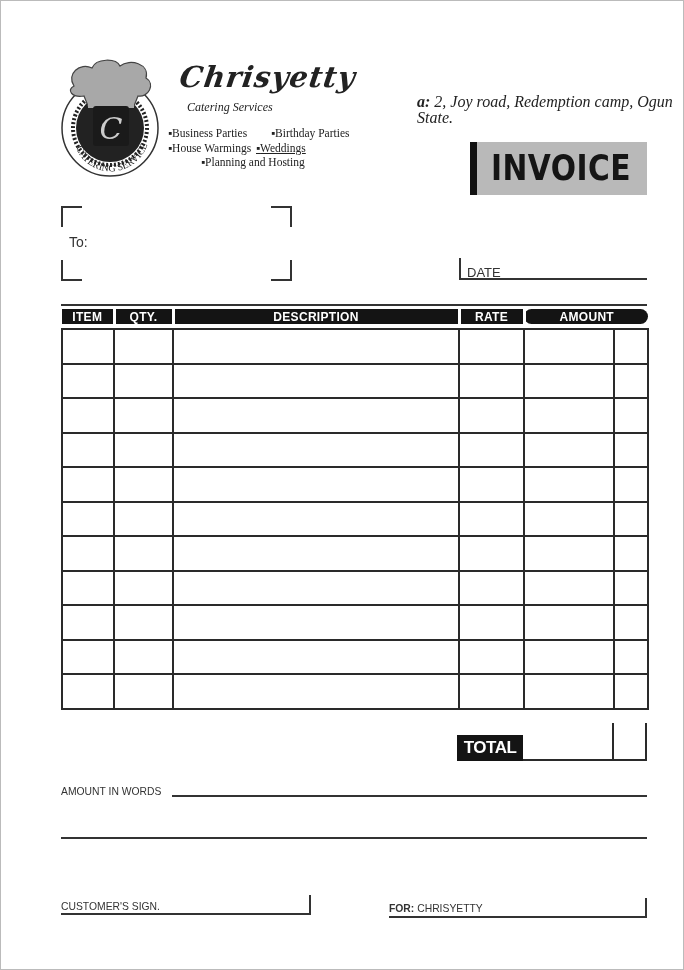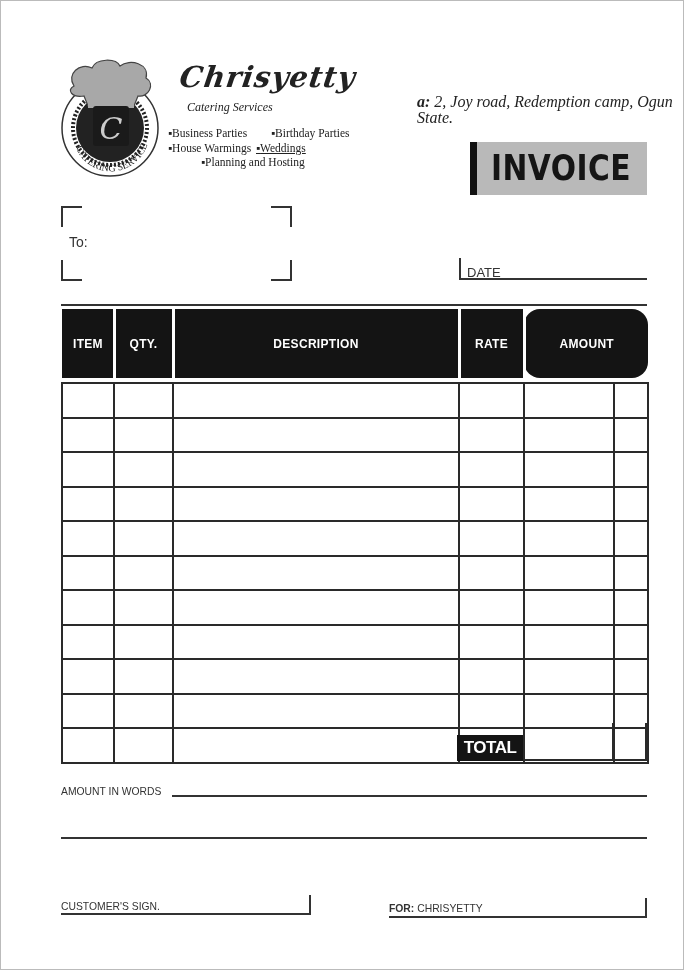--- a/index.html
+++ b/index.html
@@ -15,21 +15,21 @@
   .invoice-box{left:470px;top:142px;width:177px;height:53px;background:#b9b9b9;}
   .invoice-bar{left:470px;top:142px;width:7px;height:53px;background:#111;}
   .invoice-text{left:491px;top:148px;font-family:"DejaVu Sans",sans-serif;font-size:35px;font-weight:bold;color:#151515;letter-spacing:0.5px;transform:scaleX(0.85);transform-origin:left;}
   .corner{position:absolute;width:19px;height:19px;border-color:#333;border-style:solid;border-width:0;}
   .to-label{left:69px;top:210px;font-size:14px;color:#333;margin-top:24px;}
   .date-label{left:434px;top:265px;font-size:13px;color:#333;margin-left:33px;}
   .date-line{left:459px;top:278px;width:188px;height:2px;background:#333;}
   .date-tick{left:459px;top:258px;width:2px;height:21px;background:#333;}
   .hr-top{left:61px;top:304px;width:586px;height:2px;background:#333;}
   table.items{position:absolute;left:61px;top:309px;border-collapse:collapse;width:586px;table-layout:fixed;}
-  table.items th{background:#141414;color:#fff;font-family:"Liberation Sans",sans-serif;font-weight:bold;font-size:12px;height:47px;padding:11px;border-left:3px solid #fff;border-right:3px solid #fff;letter-spacing:0.3px;}
+  table.items th{background:#141414;color:#fff;font-family:"Liberation Sans",sans-serif;font-weight:bold;font-size:12px;height:15px;padding:0;border-left:3px solid #fff;border-right:3px solid #fff;letter-spacing:0.3px;}
   table.items th:first-child{border-left:none;}
   table.items th:last-child{border-right:none;border-radius:16px;}
   table.items tr.spacer td{height:4px;padding:0;border:none;}
   table.items td{height:32.5px;border:2px solid #2a2a2a;padding:0;}
   .total-label{left:457px;top:735px;width:66px;height:26px;background:#141414;color:#fff;font-weight:bold;font-size:17px;line-height:26px;text-align:center;letter-spacing:-0.5px;}
   .total-cell1{left:523px;top:723px;width:89px;height:36px;border-right:2px solid #2a2a2a;border-bottom:2px solid #2a2a2a;}
   .total-cell2{left:613px;top:723px;width:32px;height:36px;border-right:2px solid #2a2a2a;border-bottom:2px solid #2a2a2a;}
   .words-label{left:61px;top:785px;font-size:11.5px;color:#333;transform:scaleX(0.9);transform-origin:left;}
   .words-line1{left:172px;top:795px;width:475px;height:2px;background:#333;}
   .words-line2{left:61px;top:837px;width:586px;height:2px;background:#333;}

